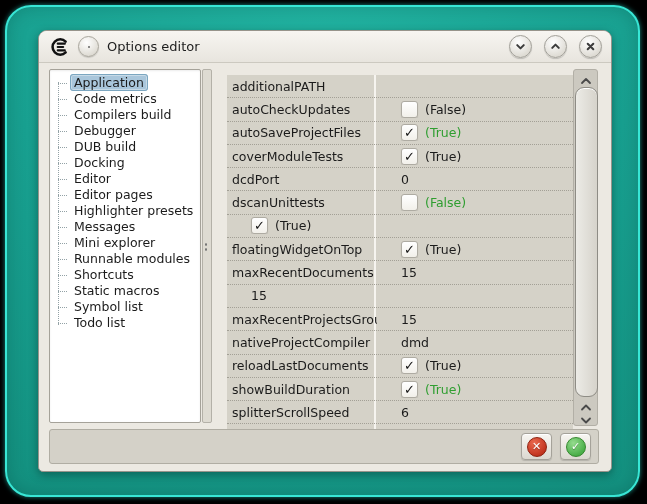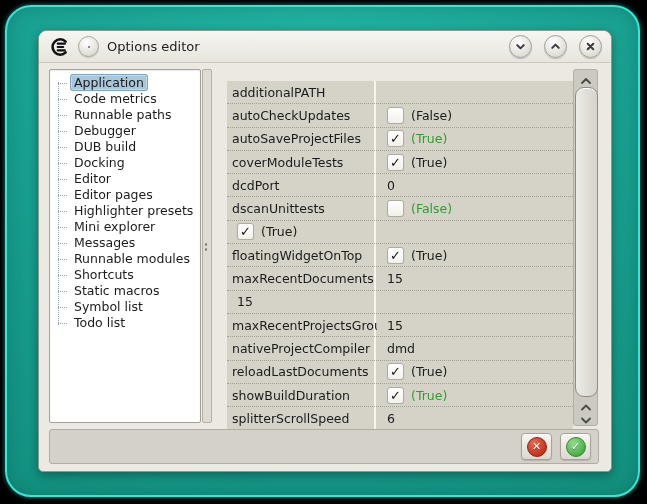--- a/index.html
+++ b/index.html
@@ -61,27 +61,27 @@
   }
   
   .tree{position:relative;padding-top:5px;}
   .tree .vline{position:absolute;left:8px;top:12px;height:243px;border-left:1px dotted #93a2a6;}
   .tree-item{position:relative;height:16px;line-height:16px;padding-left:20px;font-size:12.5px;color:#1b1b1b;white-space:nowrap;cursor:default;}
   .tree-item::before{content:"";position:absolute;left:8px;top:8px;width:9px;border-top:1px dotted #93a2a6;}
   .tree-label{padding:0 3px;border-radius:3px;border:1px solid transparent;}
   .tree-label.selected{background:#a9c6db;border-color:#7ba6c0;box-shadow:inset 0 0 0 1px rgba(255,255,255,.35);}
   
   .grid{
-    position:absolute;left:188px;top:18px;width:346px;height:357px;
+    position:absolute;left:188px;top:12px;width:346px;height:357px;
     background:#d5d2c8;overflow:hidden;
   }
   .grid-divider{position:absolute;left:147px;top:0;width:2px;height:100%;background:#f6f4ef;}
   .prow{position:relative;height:22.3px;border-bottom:1px dotted #a3a096;display:flex;align-items:center;}
   .pname{width:145px;padding-left:5px;font-size:12.5px;color:#1b1b1b;white-space:nowrap;overflow:hidden;flex:none;}
-  .pval{flex:1;padding-left:10px;display:flex;align-items:center;font-size:12.5px;color:#1b1b1b;white-space:nowrap;overflow:hidden;}
+  .pval{flex:1;padding-left:24px;display:flex;align-items:center;font-size:12.5px;color:#1b1b1b;white-space:nowrap;overflow:hidden;}
   .pval.green{color:#2f9e30;}
   .cb{
     width:15px;height:15px;border-radius:3px;flex:none;margin-right:7px;
     background:linear-gradient(#ffffff,#f2f0ea);border:1px solid #aeaba2;
     box-shadow:0 1px 1px rgba(0,0,0,.12);
     display:flex;align-items:center;justify-content:center;
     font-size:13px;font-weight:bold;color:#141414;line-height:1;
   }
   
   .scrollbar{
@@ -156,29 +156,29 @@
     </div>
 
     <div class="main">
 
       <div class="listpanel">
         <div class="tree">
           <div class="vline"></div>
 
         <div class="tree-item"><span class="tree-label selected">Application</span></div>
             <div class="tree-item"><span class="tree-label">Code metrics</span></div>
-            <div class="tree-item"><span class="tree-label">Runnable paths</span></div>
+            <div class="tree-item"><span class="tree-label">Compilers build</span></div>
             <div class="tree-item"><span class="tree-label">Debugger</span></div>
             <div class="tree-item"><span class="tree-label">DUB build</span></div>
             <div class="tree-item"><span class="tree-label">Docking</span></div>
             <div class="tree-item"><span class="tree-label">Editor</span></div>
             <div class="tree-item"><span class="tree-label">Editor pages</span></div>
             <div class="tree-item"><span class="tree-label">Highlighter presets</span></div>
+            <div class="tree-item"><span class="tree-label">Messages</span></div>
             <div class="tree-item"><span class="tree-label">Mini explorer</span></div>
-            <div class="tree-item"><span class="tree-label">Messages</span></div>
             <div class="tree-item"><span class="tree-label">Runnable modules</span></div>
             <div class="tree-item"><span class="tree-label">Shortcuts</span></div>
             <div class="tree-item"><span class="tree-label">Static macros</span></div>
             <div class="tree-item"><span class="tree-label">Symbol list</span></div>
             <div class="tree-item"><span class="tree-label">Todo list</span></div>
           </div>
       </div>
 
       <div class="splitterbar">
         <div class="grip"></div>

